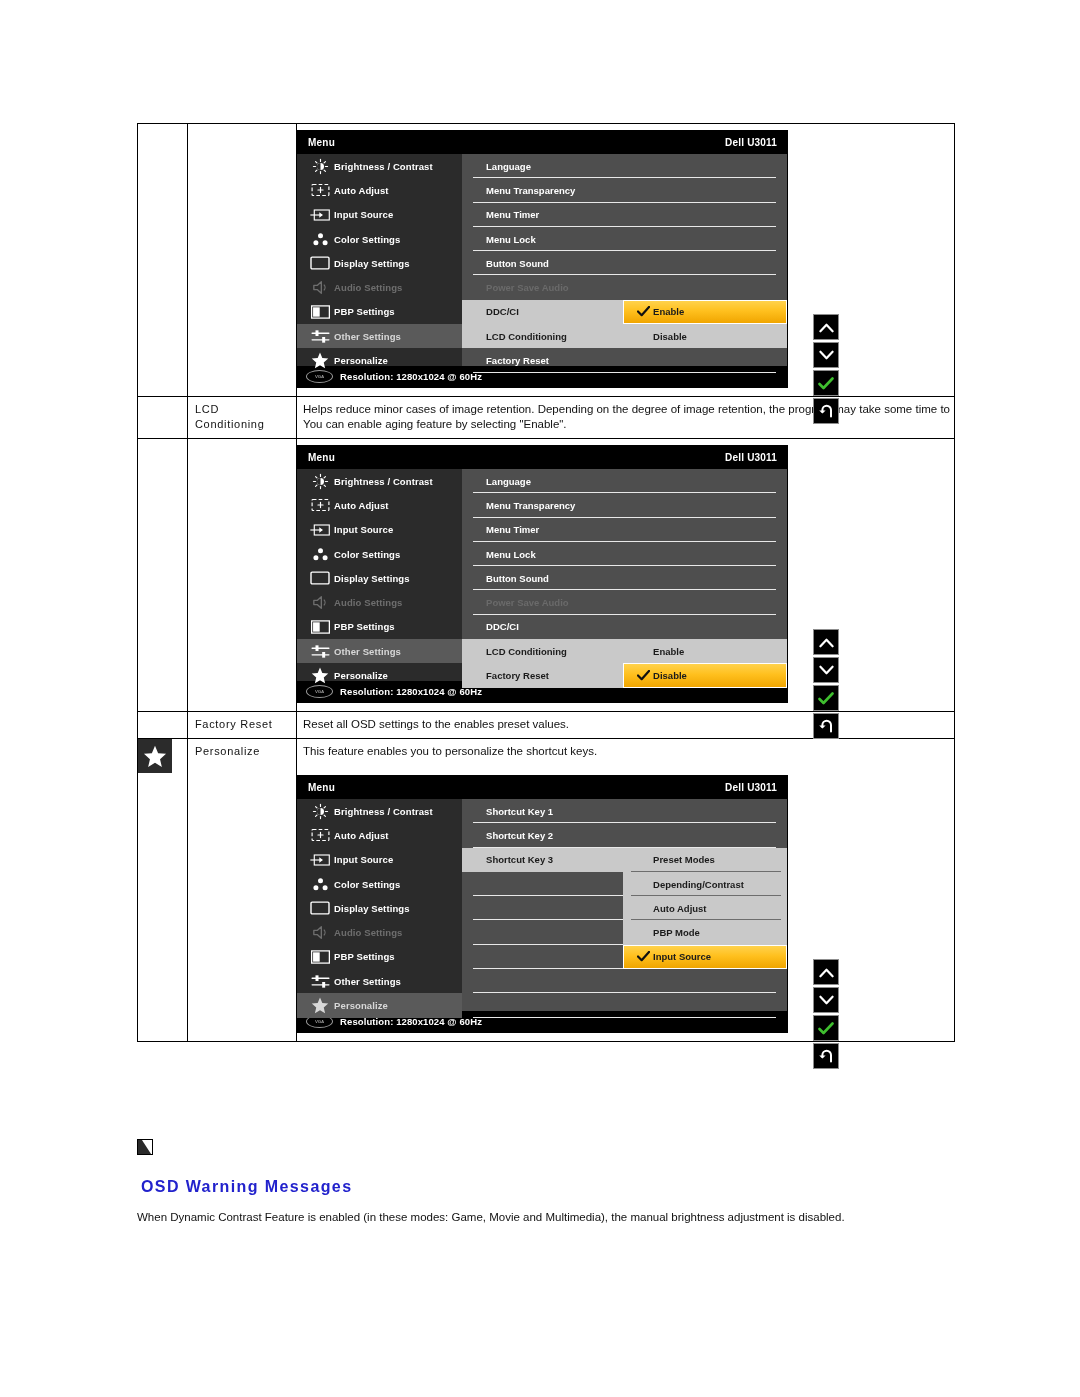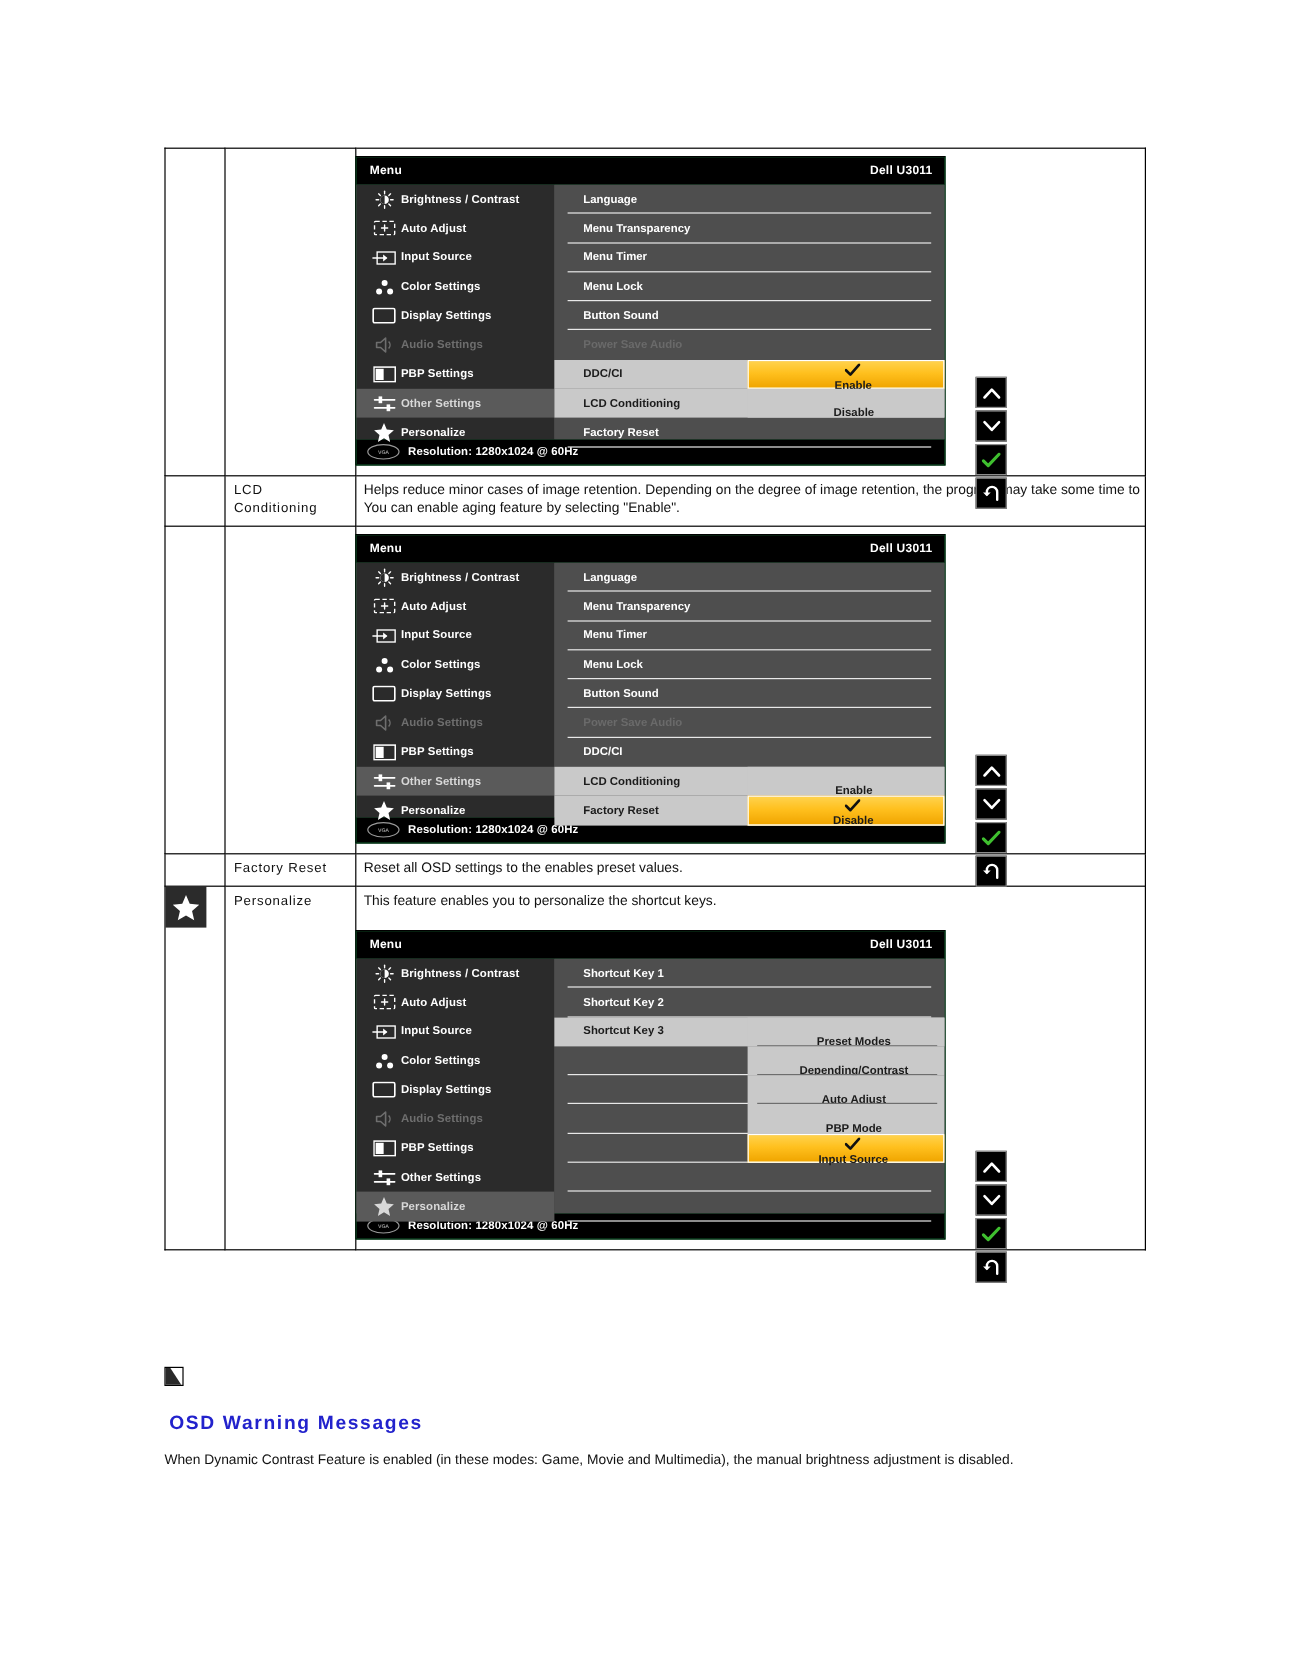--- a/index.html
+++ b/index.html
@@ -38,21 +38,21 @@
     display:flex;align-items:center;justify-content:center;
   }
   .star-box svg{display:block;}
 
   .osd-wrap{padding:6px 0 8px 0;position:relative;}
 
   
   .osd{
     position:relative;
     width:490px;
-    background:#22c55e;
+    background:#8b5cf6;
     border:1px solid #000;
     font-size:9.5px;
     color:#fff;
     margin-left:-1px;
   }
   .osd-title{
     height:23px;background:#000;display:flex;align-items:center;
     justify-content:space-between;padding:0 10px 0 11px;box-sizing:border-box;
   }
   .osd-title span{font-weight:bold;font-size:10px;letter-spacing:.2px;}
@@ -86,21 +86,21 @@
   }
   .mid-row.active .rule{background:transparent;}
   .mid-row.norule .rule{background:transparent;}
 
   
   .osd-sub{
     position:absolute;top:0;right:0;width:164px;
   }
   .sub-row{
     height:24.3px;box-sizing:border-box;display:flex;align-items:center;
-    padding-left:13px;background:#c9c9c9;position:relative;flex-direction:column;
+    padding-left:13px;background:#c9c9c9;position:relative;
   }
   .sub-row .t{font-weight:bold;font-size:9.5px;color:#1b1b1b;white-space:nowrap;}
   .sub-row .rule{position:absolute;left:8px;right:6px;bottom:0;height:1px;background:#6d6d6d;}
   .sub-row.hl{
     background:linear-gradient(180deg,#ffd24d 0%,#ffc01e 45%,#f0a500 100%);
     border:1px solid #fff;padding-left:12px;
   }
   .sub-row .chk{
     width:15px;flex:0 0 15px;margin-right:2px;display:flex;align-items:center;justify-content:center;
   }

